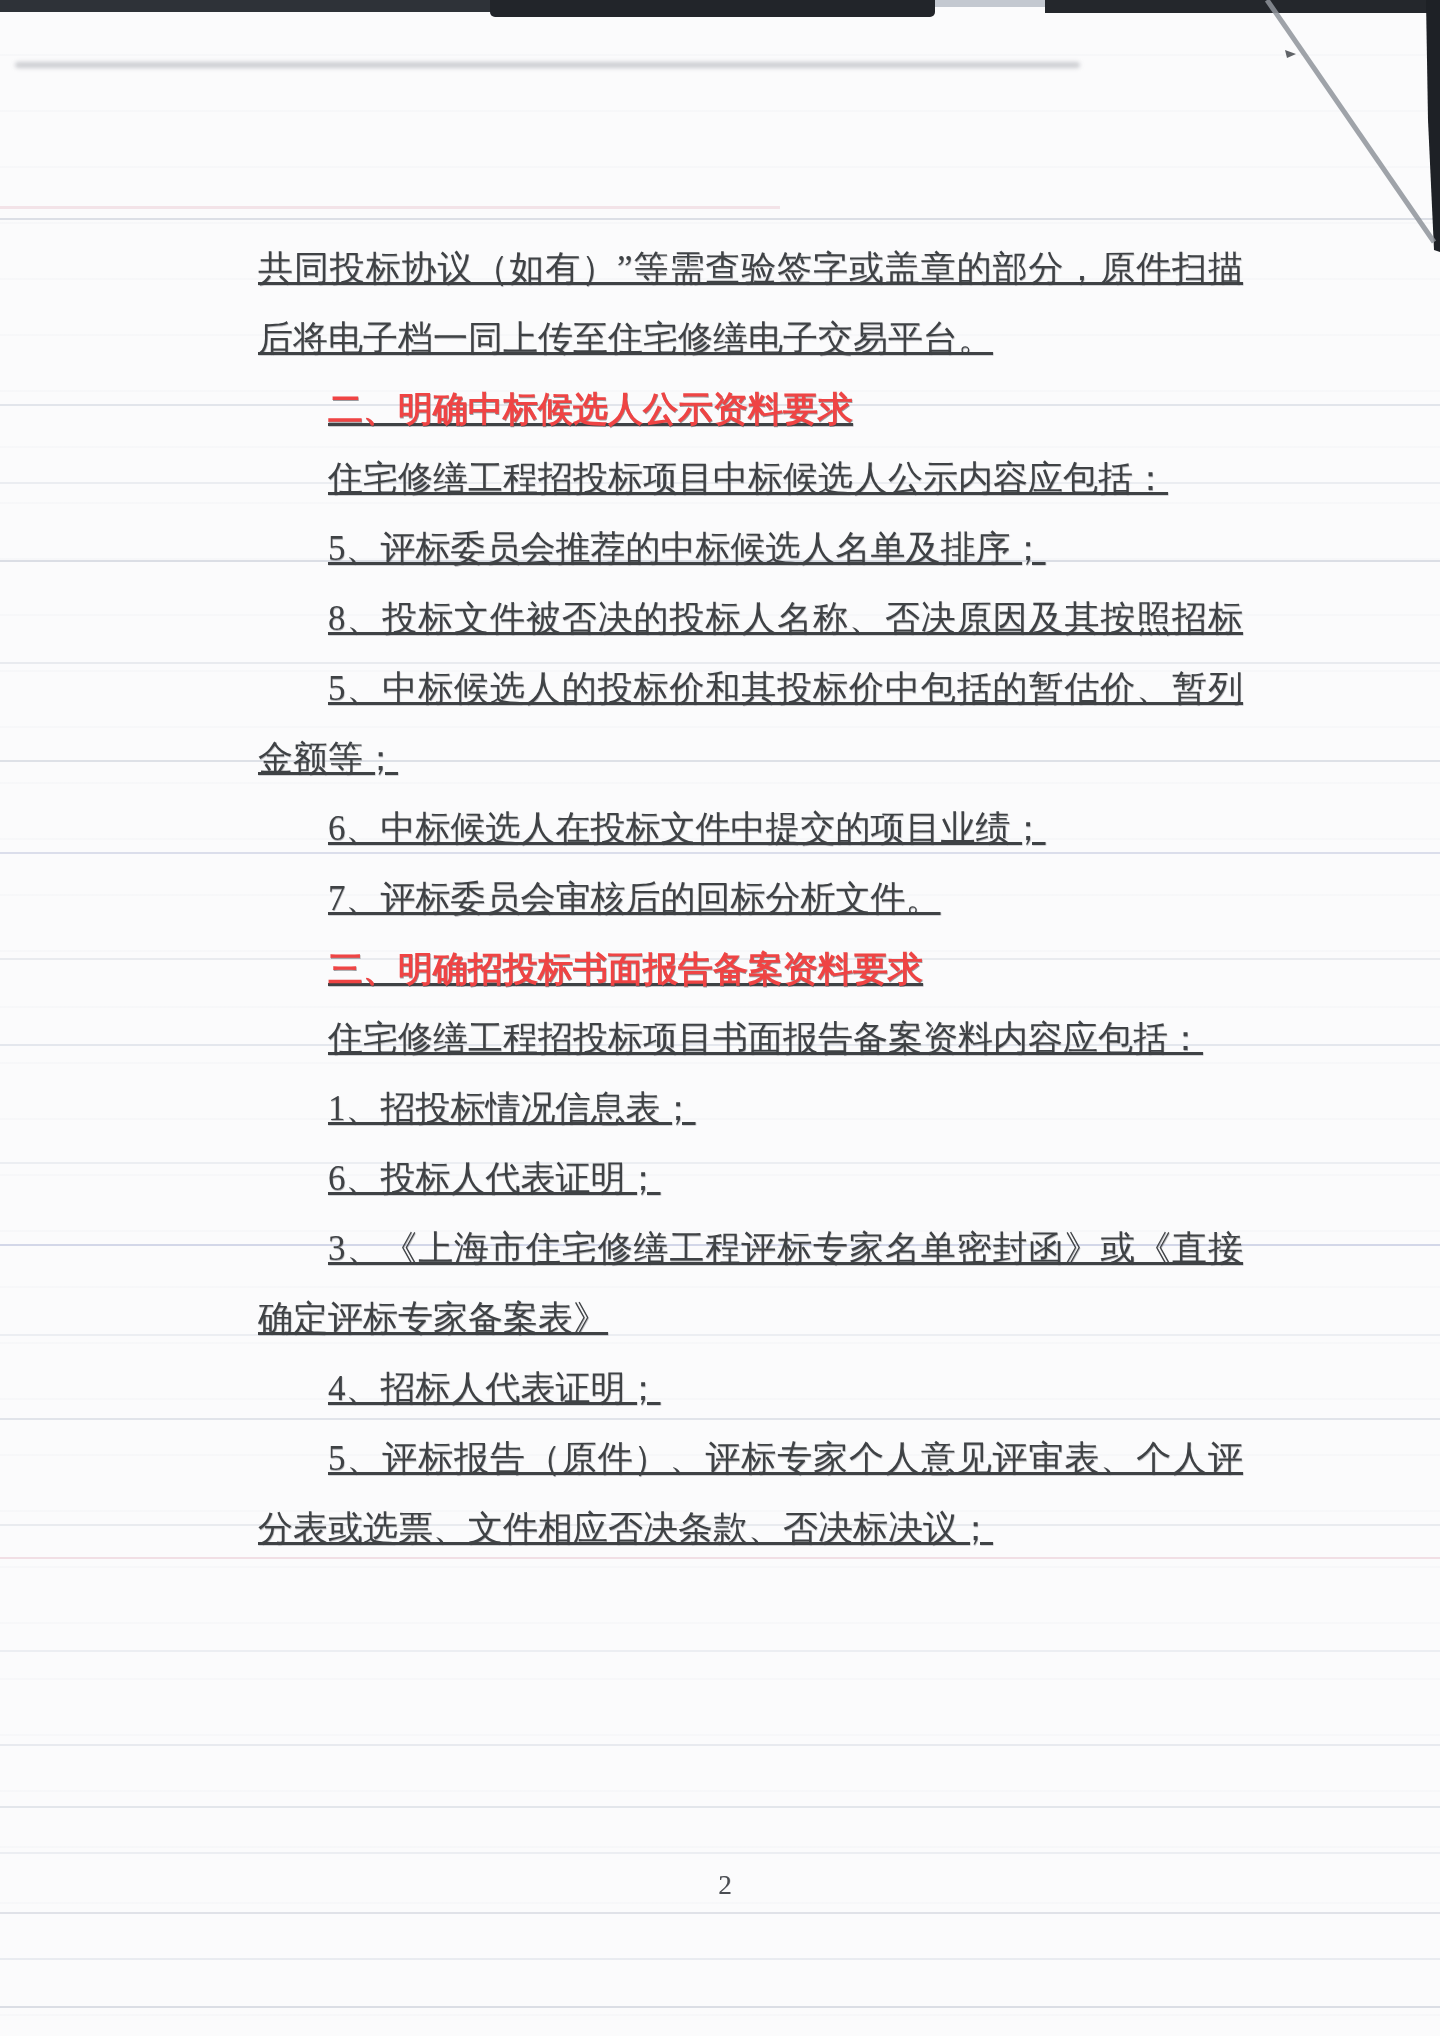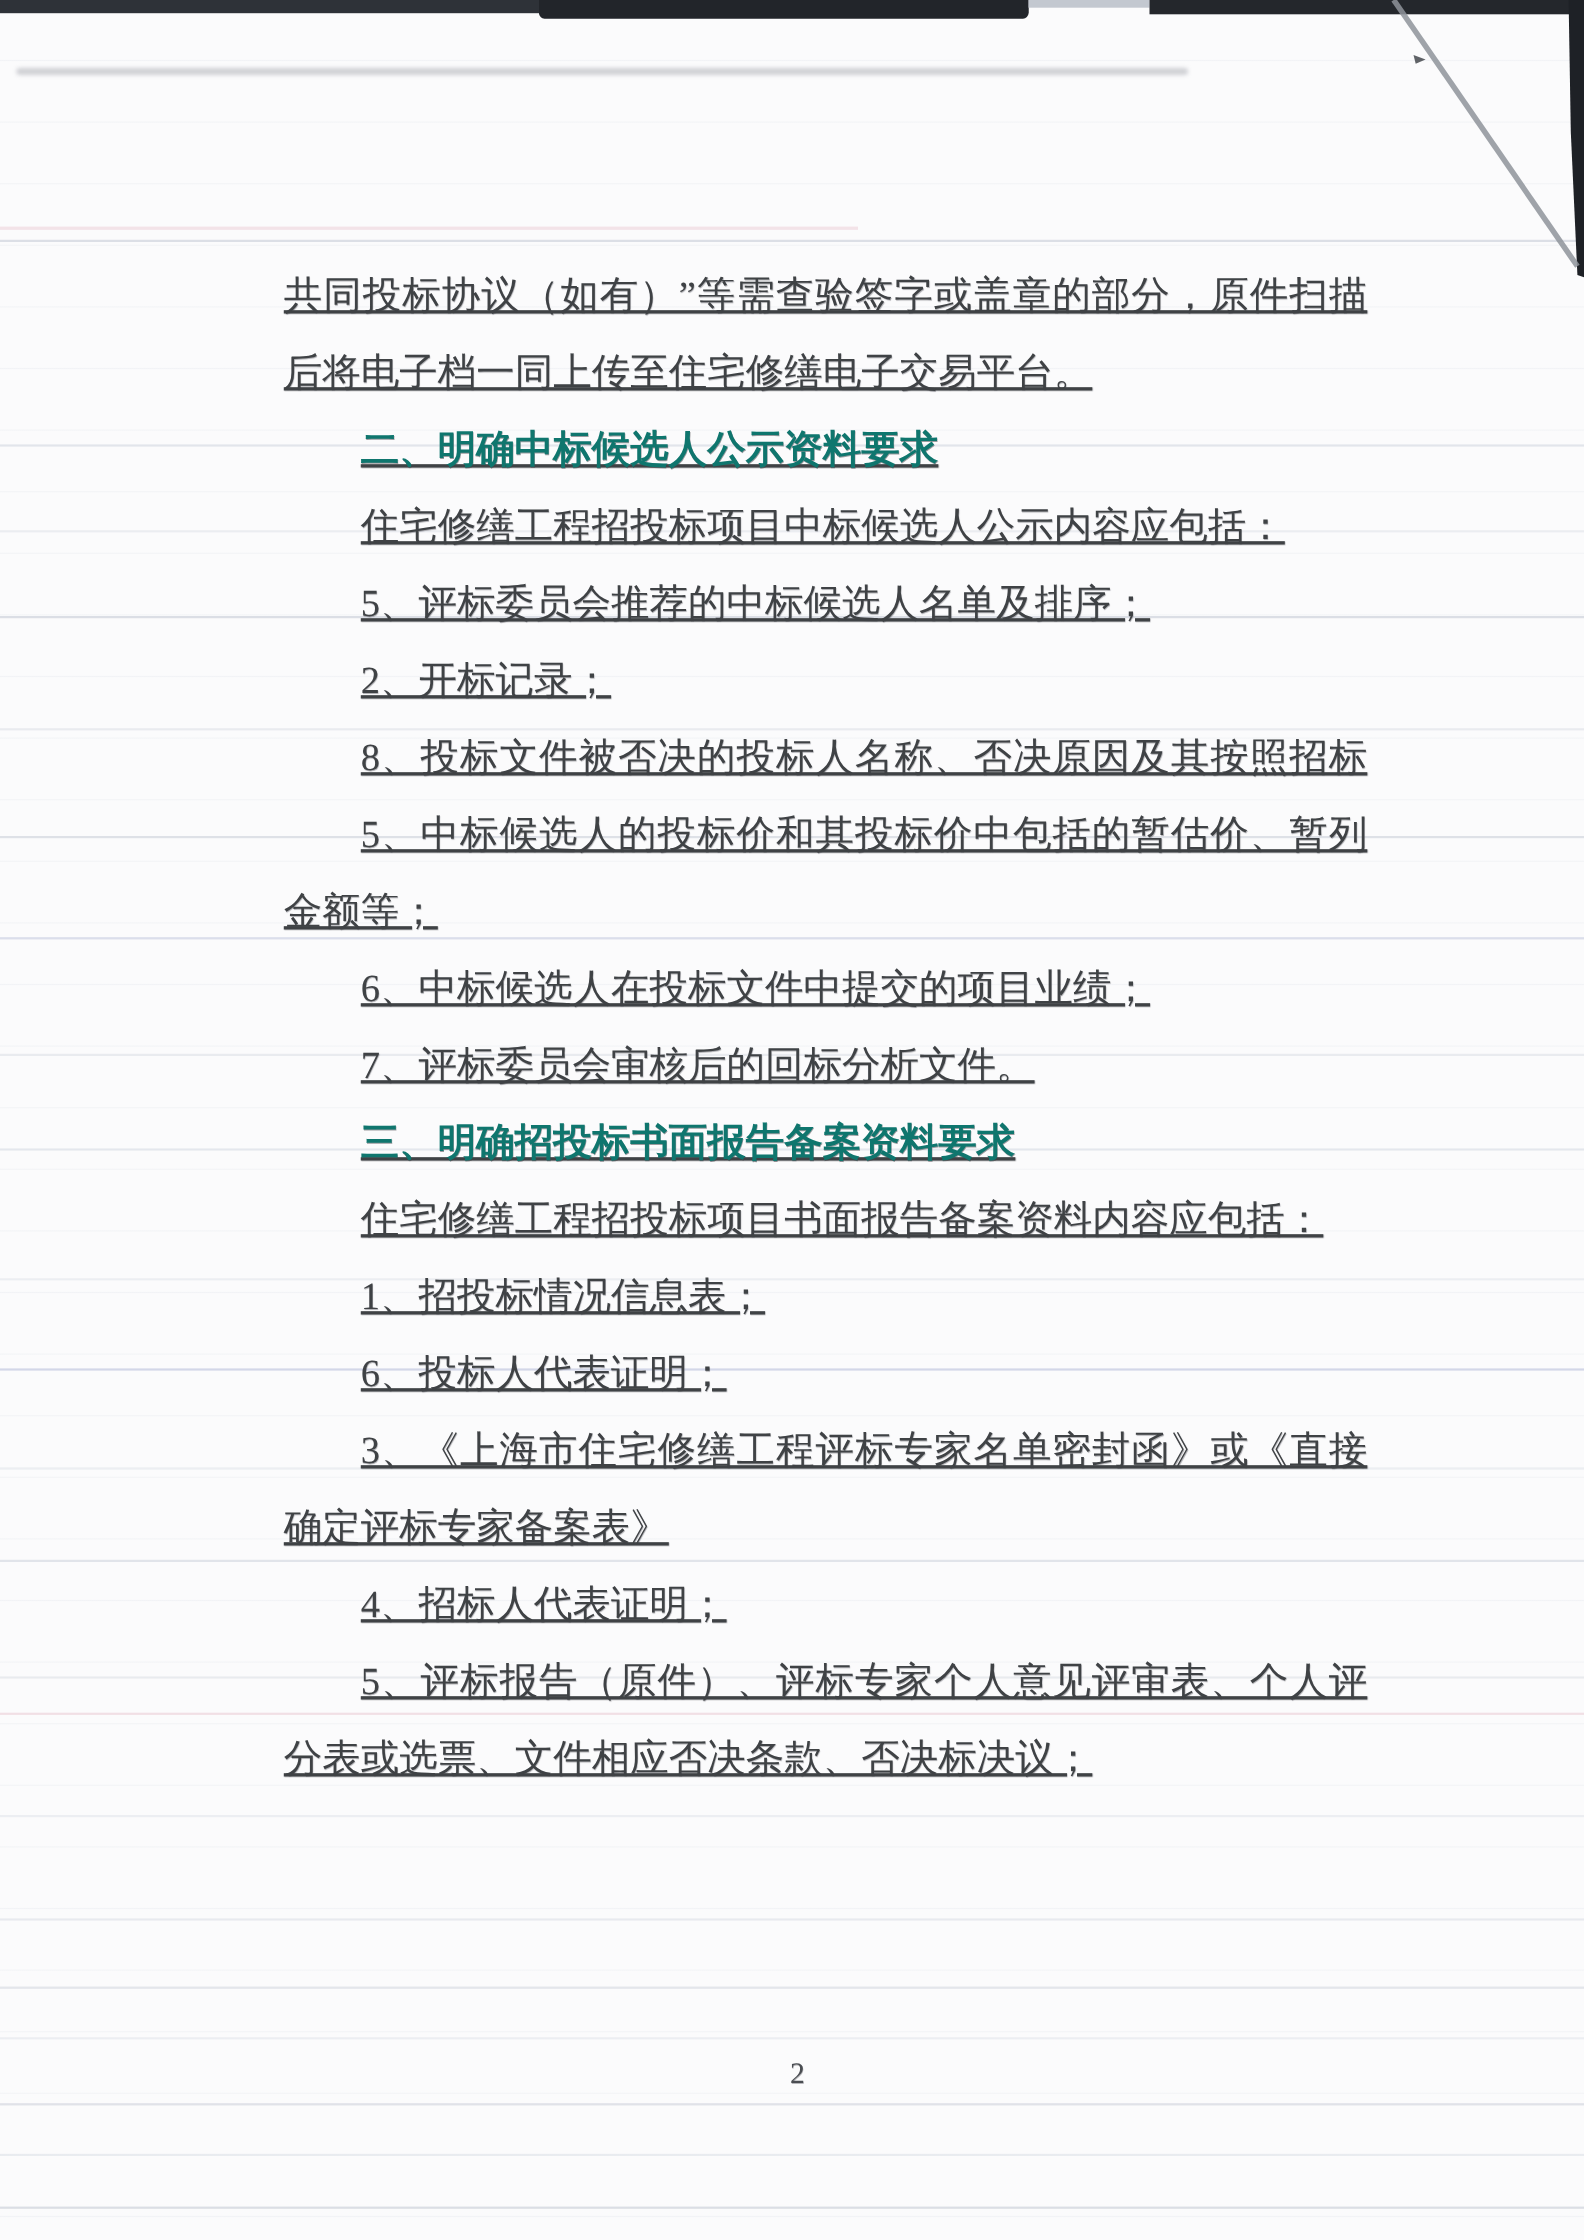--- a/index.html
+++ b/index.html
@@ -29,21 +29,21 @@
   .doc-body{
     position:absolute;left:258px;top:234px;width:985px;
     font-size:35px;color:#3f4245;letter-spacing:0px;
     text-shadow:0.5px 0.5px 0.7px rgba(80,80,88,0.45);
     text-decoration:underline;
   }
   .line{height:70px;line-height:70px;white-space:nowrap;}
   .line.para{padding-left:70px;}
   .line.fill{white-space:normal;text-align:justify;text-align-last:justify;text-justify:inter-character;}
   .line.bold{
-    font-weight:bold;color:#0f766e;
+    font-weight:bold;color:#ef4444;
     font-family:"Liberation Sans", sans-serif;
     text-shadow:0.5px 0.5px 0.5px rgba(60,60,66,0.5);
   }
   .page-number{
     position:absolute;left:700px;top:1870px;width:50px;
     text-align:center;font-size:27px;color:#4a4d52;
     font-family:"Liberation Serif", serif;
     text-shadow:0.4px 0.4px 0.5px rgba(80,80,88,0.4);
   }
 </style>
@@ -88,21 +88,20 @@
   <line x1="27" y1="0" x2="194" y2="242" stroke="#8f949b" stroke-width="5" opacity="0.85"></line>
   <polygon points="45,50 56,54 47,58" fill="#3a3d42" opacity="0.8"></polygon>
 </svg>
 
 <div class="doc-body">
     <div class="line fill">共同投标协议（如有）”等需查验签字或盖章的部分，原件扫描</div>
     <div class="line">后将电子档一同上传至住宅修缮电子交易平台。</div>
     <div class="line para bold">二、明确中标候选人公示资料要求</div>
     <div class="line para">住宅修缮工程招投标项目中标候选人公示内容应包括：</div>
     <div class="line para">5、评标委员会推荐的中标候选人名单及排序；</div>
-    <div class="line para">2、开标记录；</div>
     <div class="line para fill">8、投标文件被否决的投标人名称、否决原因及其按照招标</div>
     <div class="line para fill">5、中标候选人的投标价和其投标价中包括的暂估价、暂列</div>
     <div class="line">金额等；</div>
     <div class="line para">6、中标候选人在投标文件中提交的项目业绩；</div>
     <div class="line para">7、评标委员会审核后的回标分析文件。</div>
     <div class="line para bold">三、明确招投标书面报告备案资料要求</div>
     <div class="line para">住宅修缮工程招投标项目书面报告备案资料内容应包括：</div>
     <div class="line para">1、招投标情况信息表；</div>
     <div class="line para">6、投标人代表证明；</div>
     <div class="line para fill">3、《上海市住宅修缮工程评标专家名单密封函》或《直接</div>

